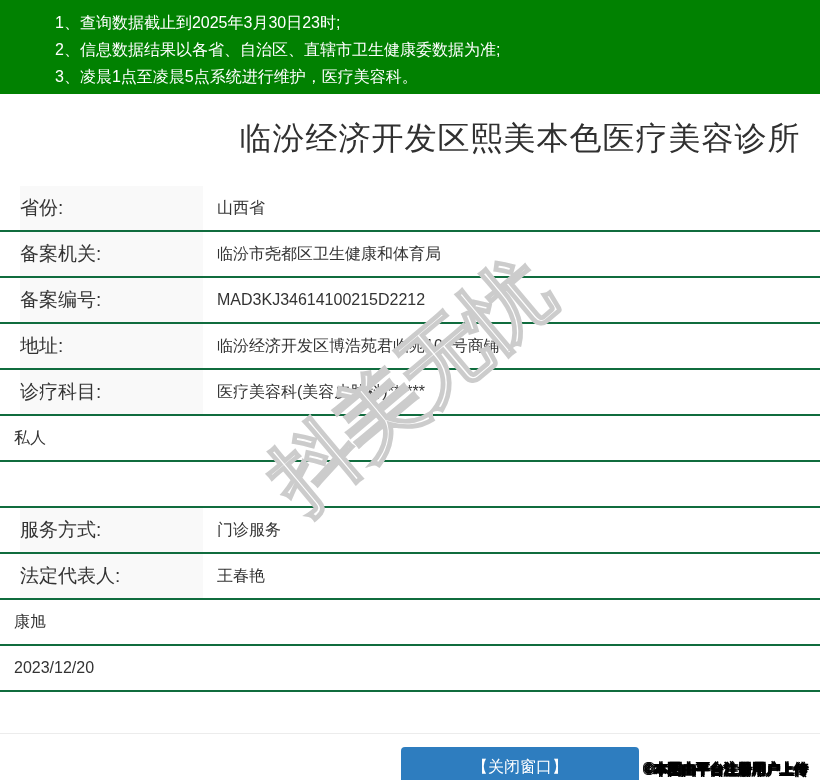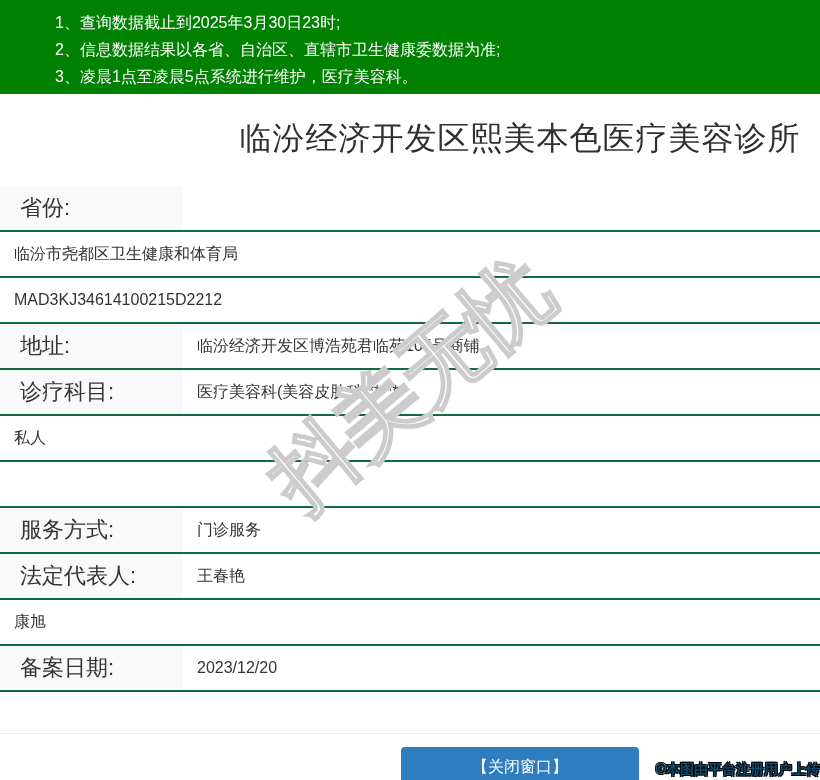--- a/index.html
+++ b/index.html
@@ -13,31 +13,31 @@
   .notice-line b { font-weight:normal; }
 
   
   .page-title { margin-top:20px; font-size:32px; line-height:48px; color:#303030;
     text-align:center; white-space:nowrap; letter-spacing:1px; }
 
   
   .info-table { margin-top:24px; }
   .trow { display:flex; height:46px; border-bottom:2px solid #106c3e; }
   .tlabel { width:183px; background:#f9f9f9; display:flex; align-items:center;
-    padding-left:20px; font-size:22px; color:#333; flex:none; }
+    font-size:19px; color:#333; flex:none;margin-left:20px; }
   .tvalue { display:flex; align-items:center; padding-left:14px; font-size:16px;
     color:#333; white-space:nowrap; }
 
   
   .footer-divider { margin-top:41px; border-top:1px solid #ececec; width:820px; }
   .close-btn { display:block; margin:13px auto 0; width:238px; height:40px;
     background:#2e7dbf; border:none; border-radius:4px; color:#fff; font-size:16px;
     font-family:inherit; cursor:pointer; }
-  .credit { position:absolute; right:0; bottom:1px; font-size:14px; font-weight:bold;
-    color:#0c4a6e; z-index:6; letter-spacing:0px;
+  .credit { position:absolute; right:12px; bottom:1px; font-size:14px; font-weight:bold;
+    color:#000000; z-index:6; letter-spacing:0px;
     text-shadow:-1px -1px 0 #000, 1px -1px 0 #000, -1px 1px 0 #000, 1px 1px 0 #000;text-align:center; }
 
   
   .watermark { position:absolute; left:116px; top:338px; width:588px; height:95px;
     text-align:center; transform:rotate(-40deg); font-size:85px; line-height:95px;
     color:#ffffff; -webkit-text-stroke:2px #cccccc; letter-spacing:-2px;
     pointer-events:none; z-index:5; font-weight:bold; }
 </style>
 </head>
 <body>
@@ -48,25 +48,28 @@
     <div class="notice-line"><span>1、</span><span>查询数据截止到</span><b>2025年3月30日23时</b><span>;</span></div>
     <div class="notice-line"><span>2、</span><span>信息数据结果以各省、自治区、直辖市卫生健康委数据为准;</span><b></b><span></span></div>
     <div class="notice-line"><span>3、</span><span></span><b>凌晨1点至凌晨5点</b><span>系统进行维护，医疗美容科。</span></div>
   </div>
 
   <div class="page-title">临汾经济开发区熙美本色医疗美容诊所</div>
 
   <div class="info-table">
     <div class="trow">
       <div class="tlabel">省份:</div>
+      <div class="tvalue">山西省</div>
     </div>
     <div class="trow">
+      <div class="tlabel">备案机关:</div>
       <div class="tvalue">临汾市尧都区卫生健康和体育局</div>
     </div>
     <div class="trow">
+      <div class="tlabel">备案编号:</div>
       <div class="tvalue">MAD3KJ34614100215D2212</div>
     </div>
     <div class="trow">
       <div class="tlabel">地址:</div>
       <div class="tvalue">临汾经济开发区博浩苑君临苑105号商铺</div>
     </div>
     <div class="trow">
       <div class="tlabel">诊疗科目:</div>
       <div class="tvalue">医疗美容科(美容皮肤科)******</div>
     </div>
@@ -80,21 +83,20 @@
       <div class="tvalue">门诊服务</div>
     </div>
     <div class="trow">
       <div class="tlabel">法定代表人:</div>
       <div class="tvalue">王春艳</div>
     </div>
     <div class="trow">
       <div class="tvalue">康旭</div>
     </div>
     <div class="trow">
-      <div class="tlabel">备案日期:</div>
       <div class="tvalue">2023/12/20</div>
     </div>
   </div>
 
   <div class="footer-divider"></div>
 
   <button class="close-btn">【关闭窗口】</button>
 
 </div>
 

